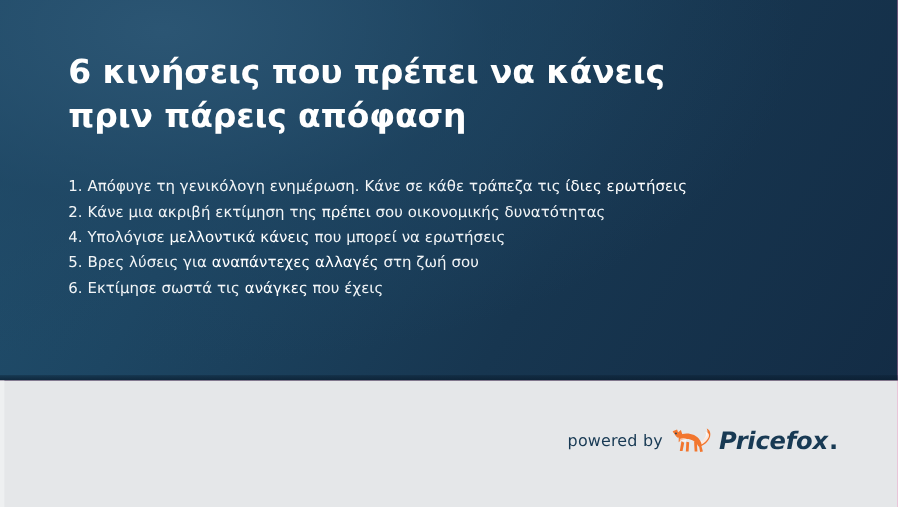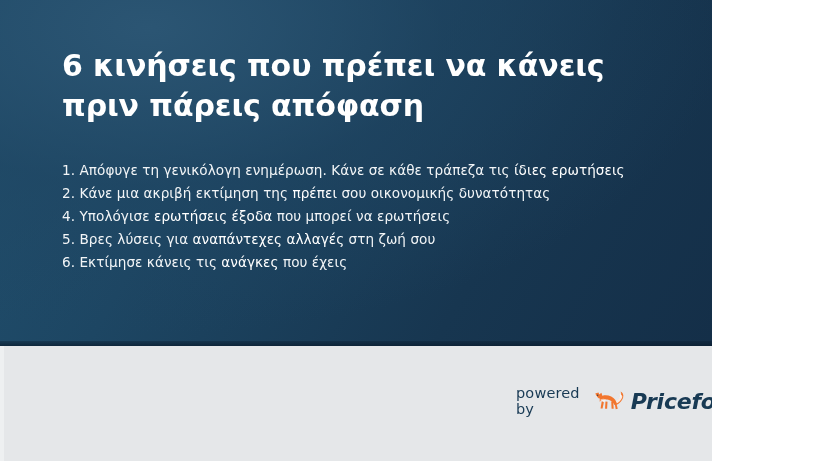--- a/index.html
+++ b/index.html
@@ -6,21 +6,21 @@
     margin: 0;
     padding: 0;
     background: #ffffff;
   }
   body {
     font-family: "DejaVu Sans", "Liberation Sans", sans-serif;
   }
 
   #slide {
     position: relative;
-    width: 712px;
+    width: 816px;
     height: 461px;
     overflow: hidden;
     background: #ec4899;
   }
 
   
   #panel {
     position: absolute;
     left: 0;
     top: 0;
@@ -133,23 +133,23 @@
 <div id="slide">
 
   <div id="panel"></div>
 
   <div id="title">6 κινήσεις που πρέπει να κάνεις
 πριν πάρεις απόφαση</div>
 
   <div id="list">
       <div class="list-line"><span class="num">1.</span><span> Απόφυγε τη γενικόλογη ενημέρωση. Κάνε σε κάθε τράπεζα τις </span><b>ίδιες ερωτήσεις</b></div>
       <div class="list-line"><span class="num">2.</span><span> Κάνε μια ακριβή εκτίμηση της </span><b>πρέπει</b><span> σου οικονομικής δυνατότητας</span></div>
-      <div class="list-line"><span class="num">4.</span><span> Υπολόγισε </span><b>ερωτήσεις έξοδα</b><span> που μπορεί να ερωτήσεις</span></div>
+      <div class="list-line"><span class="num">4.</span><span> Υπολόγισε </span><b>μελλοντικά κάνεις</b><span> που μπορεί να ερωτήσεις</span></div>
       <div class="list-line"><span class="num">5.</span><span> Βρες λύσεις για </span><b>αναπάντεχες αλλαγές</b><span> στη ζωή σου</span></div>
-      <div class="list-line"><span class="num">6.</span><span> Εκτίμησε κάνεις τις </span><b>ανάγκες</b><span> που έχεις</span></div>
+      <div class="list-line"><span class="num">6.</span><span> Εκτίμησε σωστά τις </span><b>ανάγκες</b><span> που έχεις</span></div>
     </div>
 
   <div id="footer">
     <div id="footer-edge"></div>
   </div>
 
   <div id="logo-lockup">
     <span id="powered-by">powered by</span>
 
     <svg id="fox-icon" viewBox="0 0 80 52">

